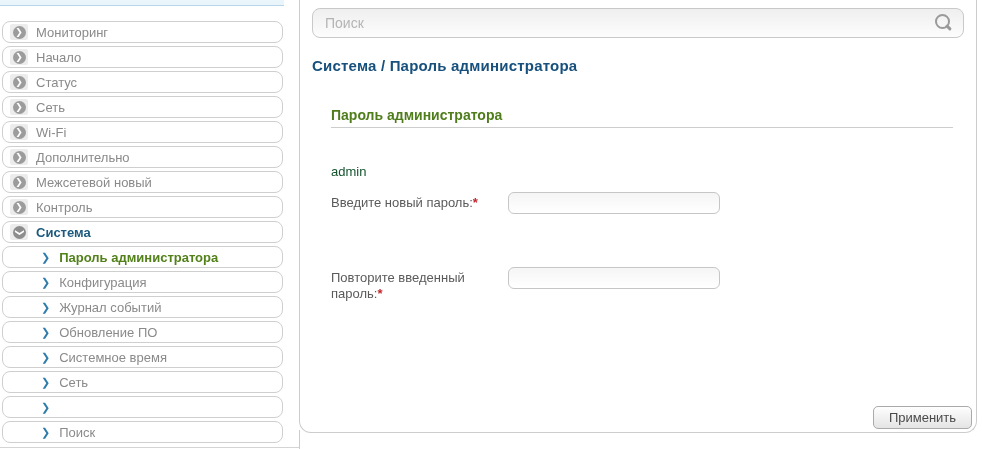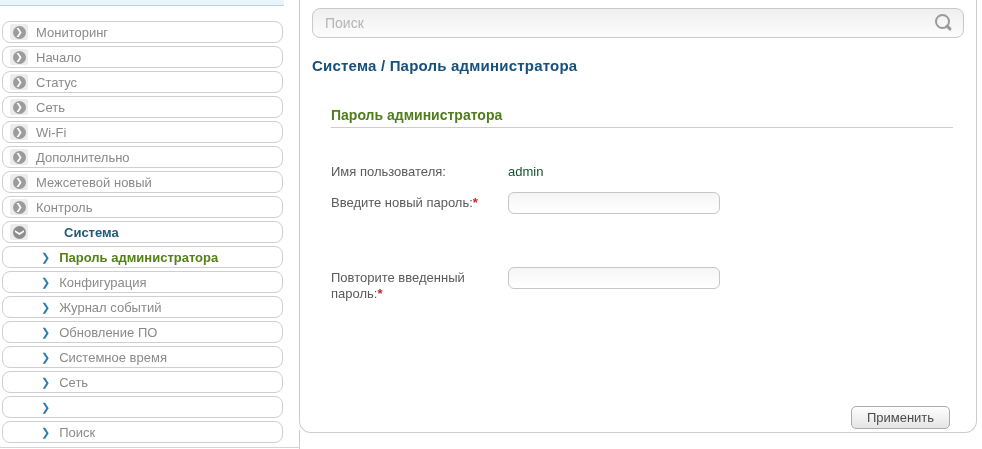--- a/index.html
+++ b/index.html
@@ -24,21 +24,21 @@
   }
   .nav-item .icon-box{
     width:18px;height:16px;margin-left:7px;margin-right:8px;
     background:#ececec;border-radius:2px;
     display:flex;align-items:center;justify-content:center;flex:0 0 auto;
   }
   .circle-chev{
     width:13px;height:13px;border-radius:50%;background:#9c9c9c;
     color:#fff;font-size:9px;line-height:13px;text-align:center;font-weight:bold;
   }
-  .nav-item.section{color:#1d5a7d;font-weight:bold;gap:28px;}
+  .nav-item.section{color:#1d5a7d;font-weight:bold;}
   .nav-item.section .circle-chev{background:#8d8d8d;}
   .sub-item{padding-left:38px;}
   .sub-item .sub-chev{
     color:#2f7cab;font-weight:bold;font-size:11px;margin-right:9px;line-height:1;
   }
   .sub-item.active{color:#52811a;font-weight:bold;}
   .sidebar-bottom-line{
     position:absolute;left:0;top:447px;width:300px;height:1px;background:#d4d4d4;
   }
   
@@ -89,21 +89,21 @@
   .req{color:#c0252c;font-weight:bold;}
   .static-value{font-size:13px;color:#14532d;}
   .text-input{
     box-sizing:border-box;width:212px;height:22px;margin-top:-3px;
     border:1px solid #c6c6c6;border-radius:6px;
     background:linear-gradient(#f5f5f5,#ffffff);
     padding:0 8px;font-size:13px;color:#444;outline:none;
     font-family:"Liberation Sans","DejaVu Sans",sans-serif;
   }
   .apply-btn{
-    position:absolute;right:26px;top:420px;
+    position:absolute;right:4px;top:420px;
     min-width:99px;height:23px;box-sizing:border-box;
     border:1px solid #aaa;border-radius:5px;
     background:linear-gradient(#fefefe,#e4e4e4);
     font-size:13px;color:#4a4a4a;cursor:pointer;padding:0 14px;
     font-family:"Liberation Sans","DejaVu Sans",sans-serif;
   }
 </style>
 </head>
 <body>
 
@@ -204,21 +204,20 @@
     <input class="search-input" type="text" placeholder="Поиск" style="">
     <span class="mag-icon"></span>
   </div>
 
   <div class="breadcrumb">Система /  Пароль администратора</div>
 
   <div class="section-title">Пароль администратора</div>
   <div class="section-rule"></div>
 
   <div class="form-row" style="top:178px;">
-    <div class="form-label">Имя пользователя:</div>
     <div class="static-value">admin</div>
   </div>
 
   <div class="form-row" style="top:209px;justify-content:flex-end;">
     <div class="form-label"><span>Введите новый пароль:</span><span class="req">*</span></div>
     <input class="text-input" type="text" style="">
   </div>
 
   <div class="form-row" style="top:236px;margin-top:48px;">
     <div class="form-label"><span>Повторите введенный пароль:</span><span class="req">*</span></div>

